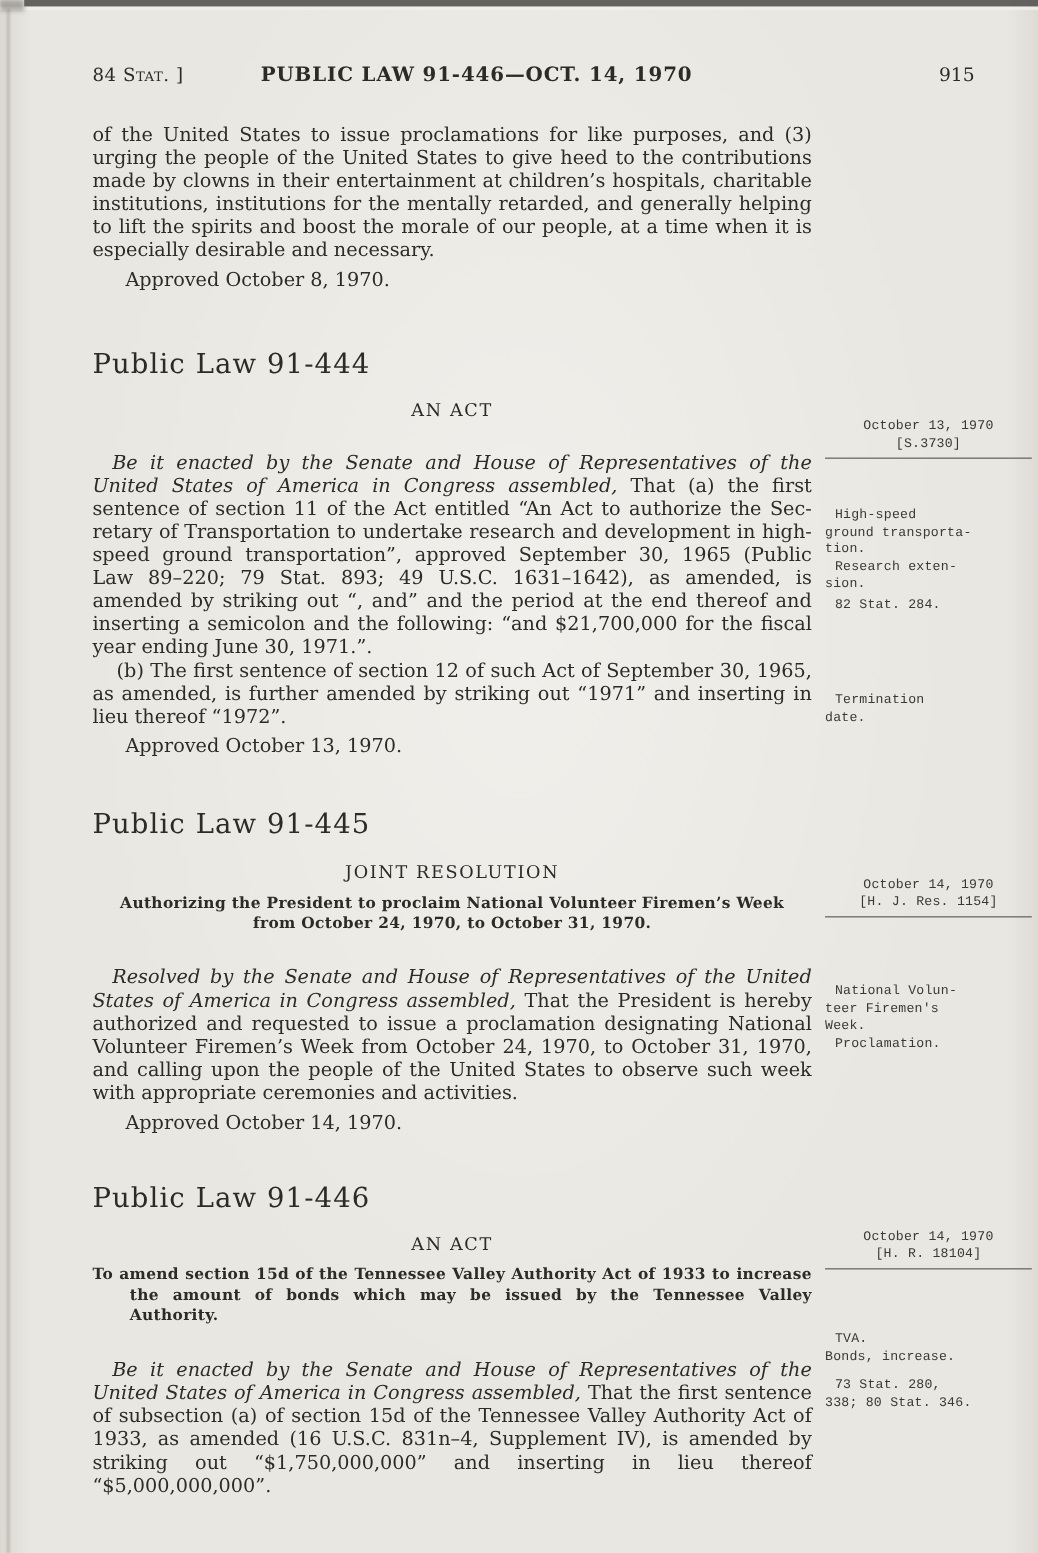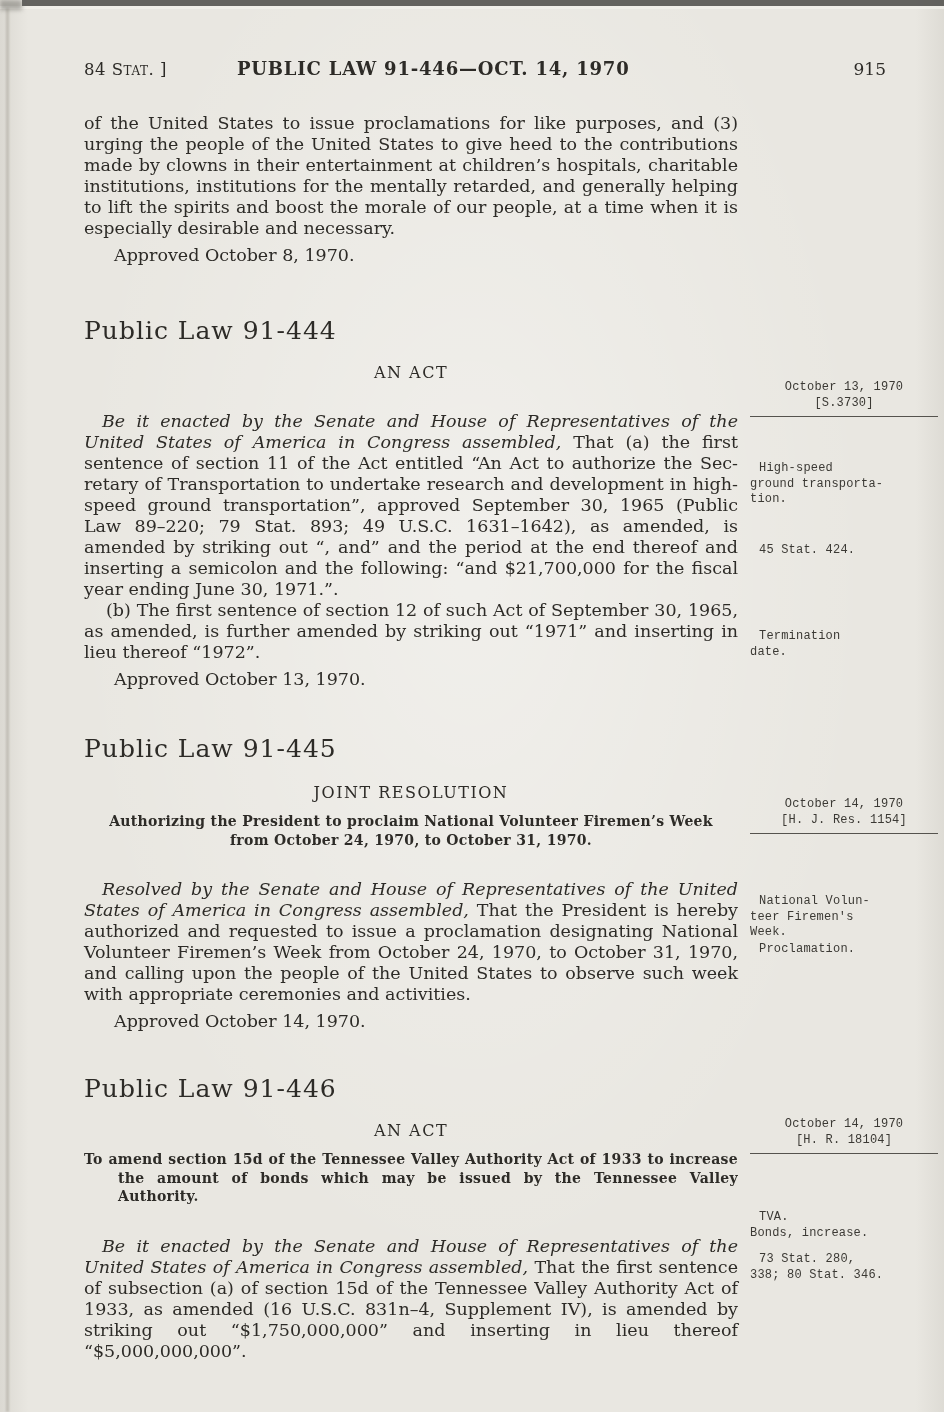--- a/index.html
+++ b/index.html
@@ -113,21 +113,23 @@
 
   </div>
 
   <div class="mdate" style="top:332px;margin-top:48px;">
     <span>October 13, 1970</span>
     <span class="bill">[S.3730]</span>
   </div>
   <div class="mnote" style="top:461px;">High-speed
 ground transporta-
 tion.</div>
-  <div class="mnote" style="top:543px;">45 Stat. 424.</div>
+  <div class="mnote" style="top:508px;">Research exten-
+sion.</div>
+  <div class="mnote" style="top:543px;">82 Stat. 284.</div>
   <div class="mnote" style="top:629px;">Termination
 date.</div>
 
   <div class="mdate" style="top:797px;">
     <span>October 14, 1970</span>
     <span class="bill">[H. J. Res. 1154]</span>
   </div>
   <div class="mnote" style="top:894px;">National Volun-
 teer Firemen's
 Week.</div>

